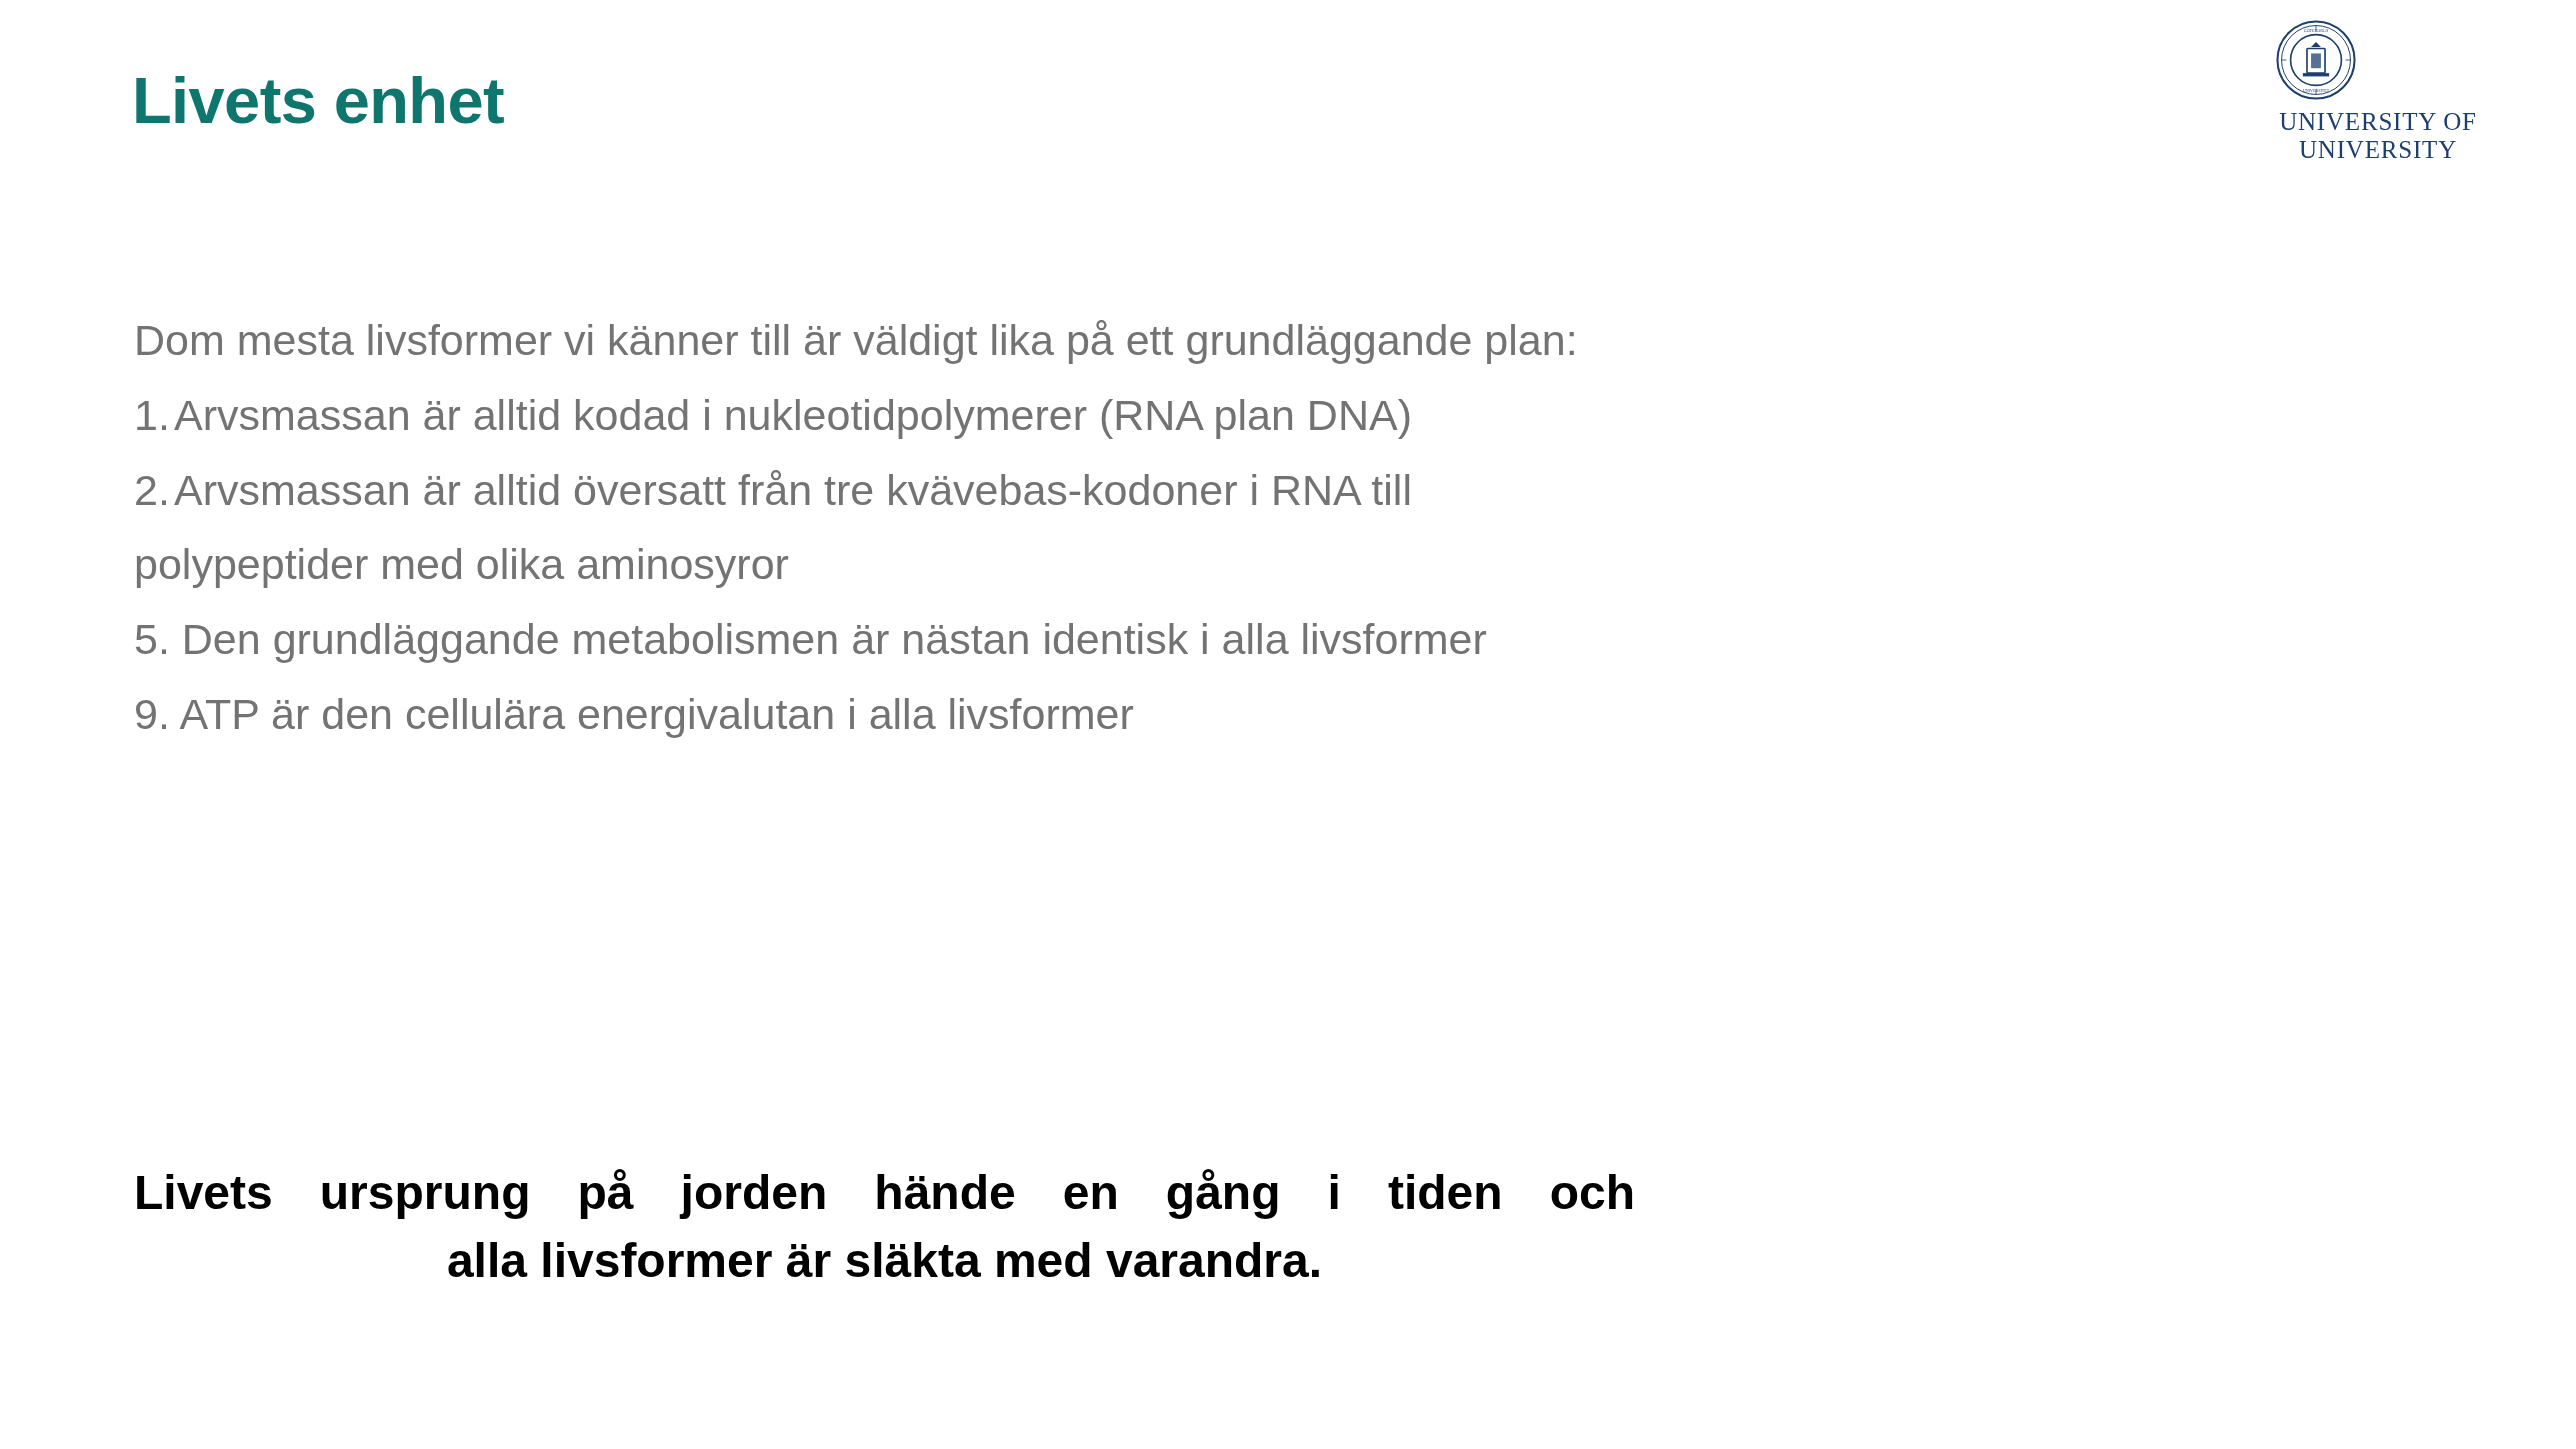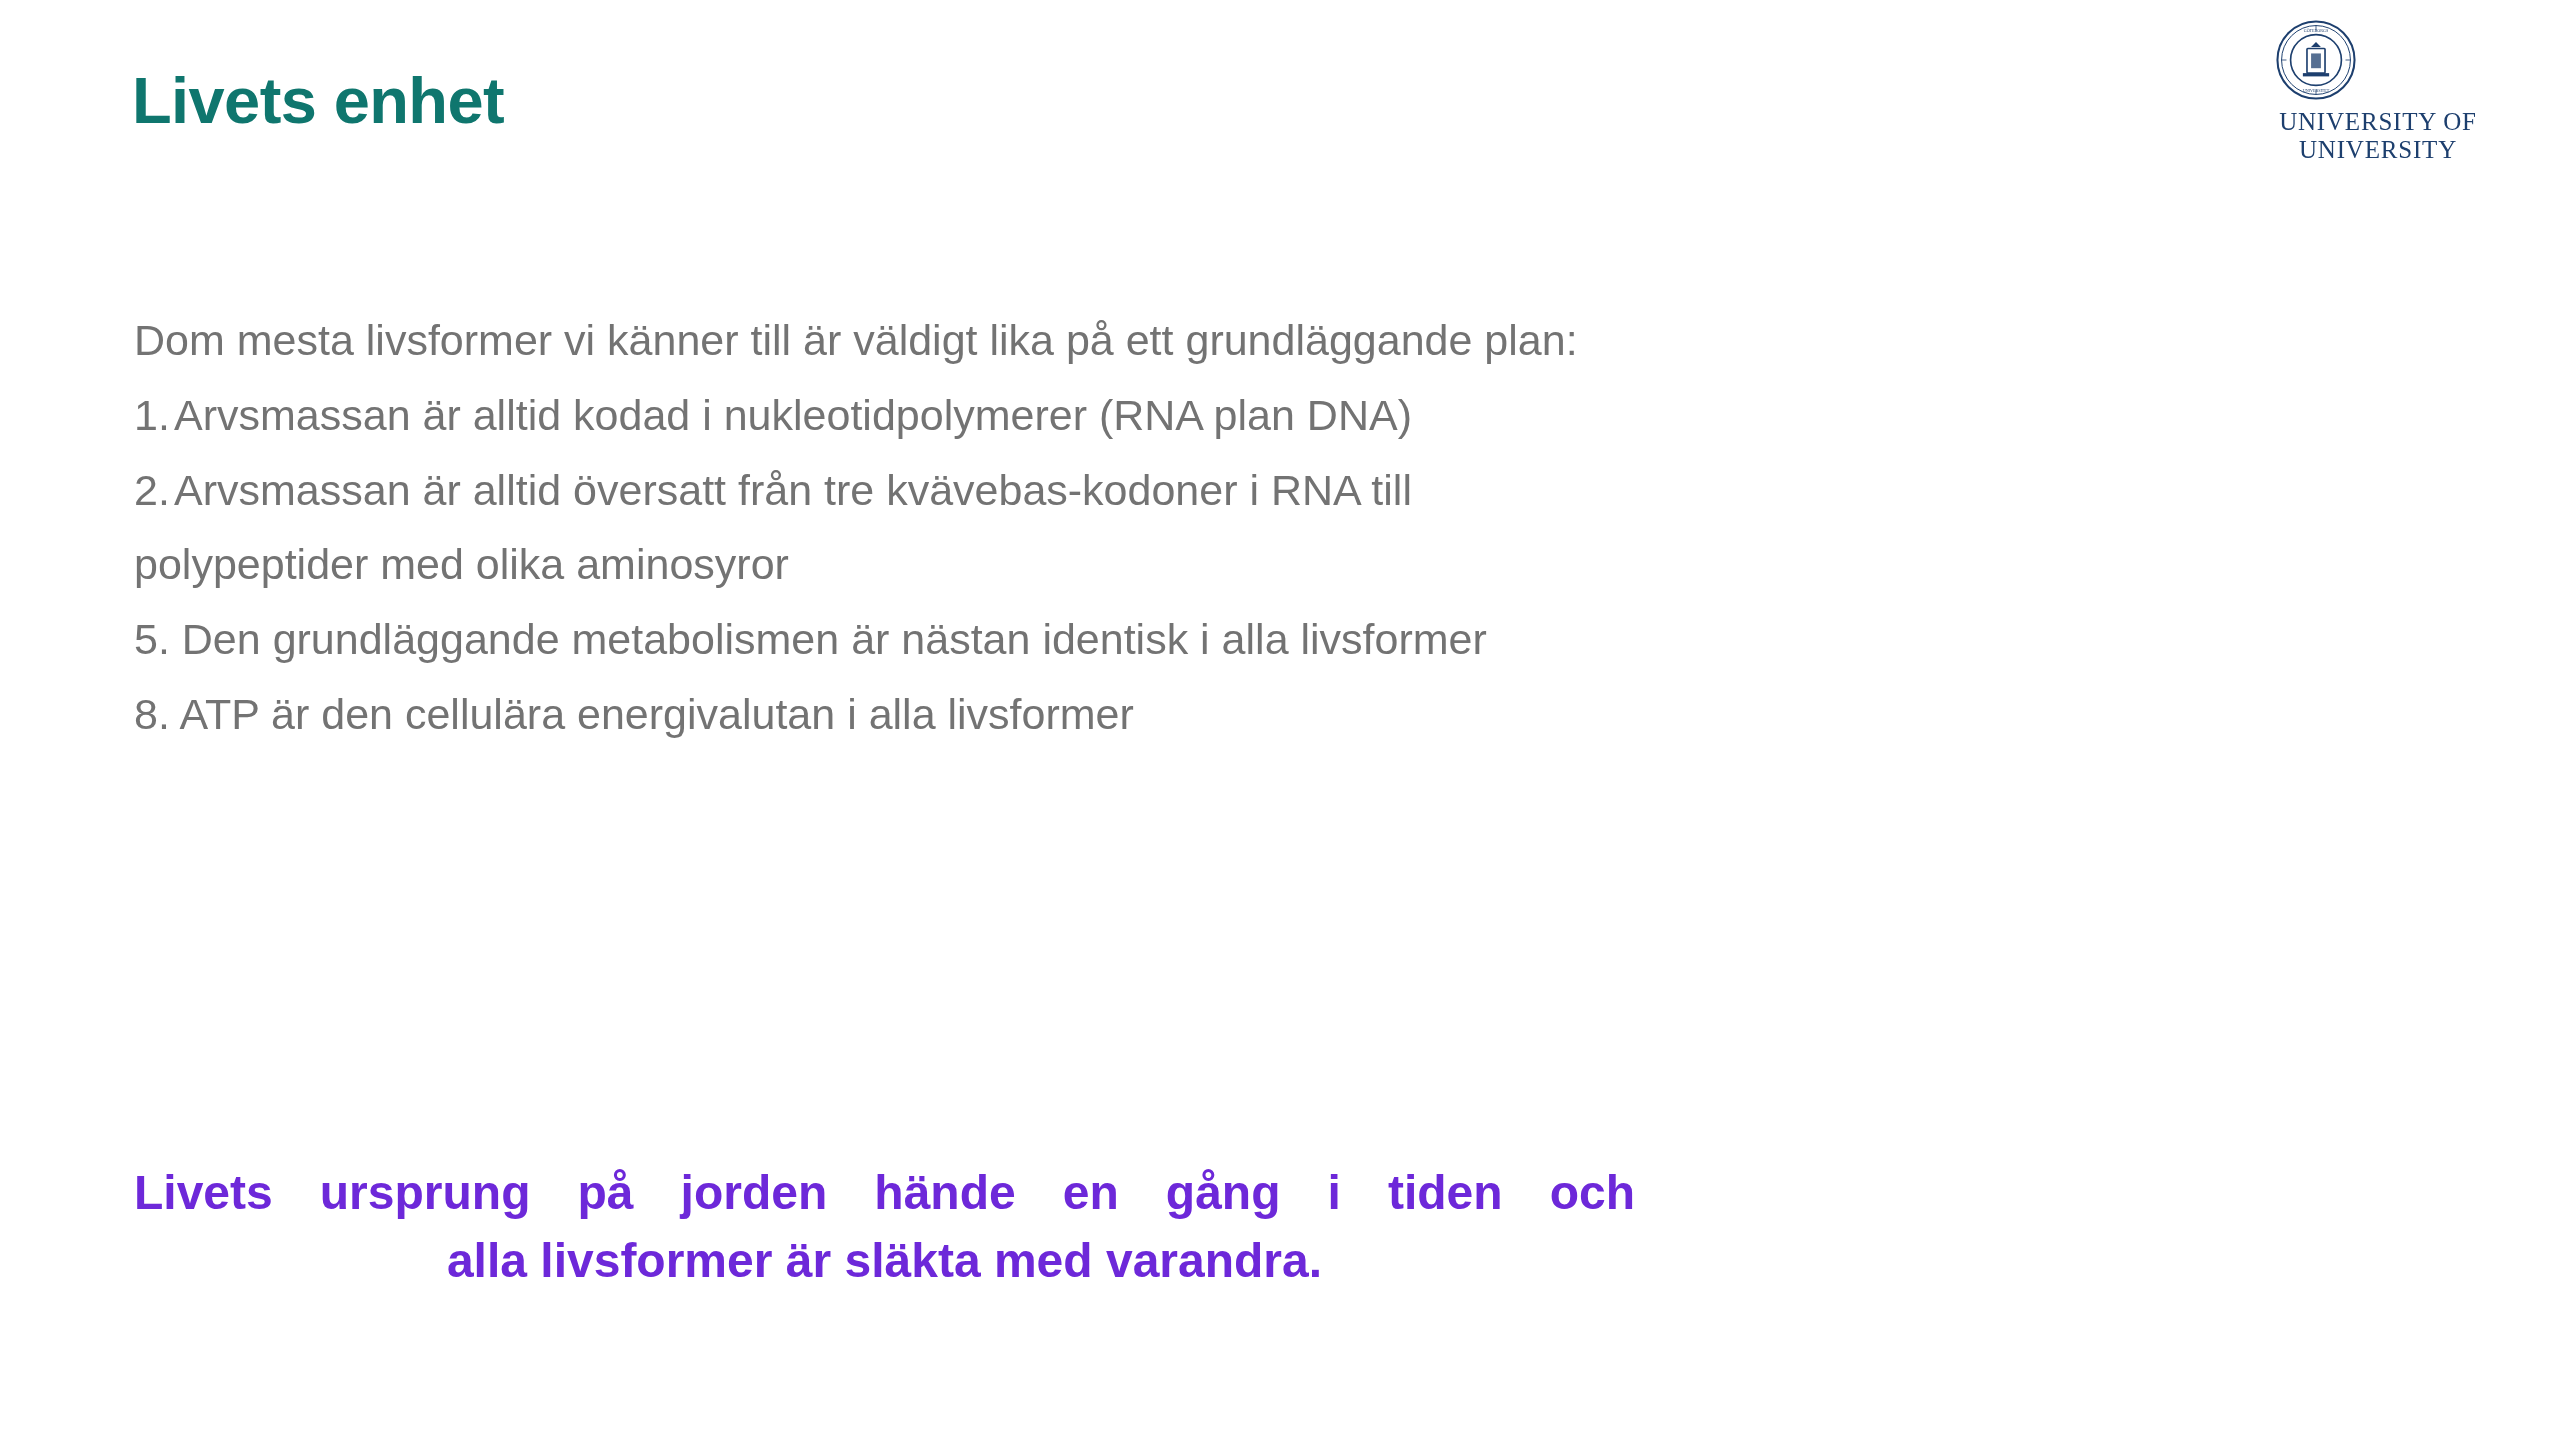--- a/index.html
+++ b/index.html
@@ -81,21 +81,21 @@
     display: inline-block;
     min-width: 40px;
   }
 
   
   .conclusion {
     position: absolute;
     left: 134px;
     top: 1159px;
     width: 1501px;
-    color: #6d28d9;
+    color: #000000;
     font-size: 48px;
     font-weight: bold;
     line-height: 1.42;
     text-align: justify;
   }
   .conclusion .line1 {
     text-align: justify;
     text-align-last: justify;
   }
   .conclusion .line2 {
@@ -144,21 +144,21 @@
     </p>
 
     <p class="num-line">
       <span class="num">2.</span>
       <span>Arvsmassan är alltid översatt från tre kvävebas-kodoner i RNA till</span>
     </p>
 
     <p>polypeptider med olika aminosyror</p>
 
     <p>5. Den grundläggande metabolismen är nästan identisk i alla livsformer</p>
-    <p>8. ATP är den cellulära energivalutan i alla livsformer</p>
+    <p>9. ATP är den cellulära energivalutan i alla livsformer</p>
   </div>
 
   <div class="conclusion">
     <div class="line1">Livets ursprung på jorden hände en gång i tiden och</div>
     <div class="line2">alla livsformer är släkta med varandra.</div>
   </div>
 
 </div>
 
 

